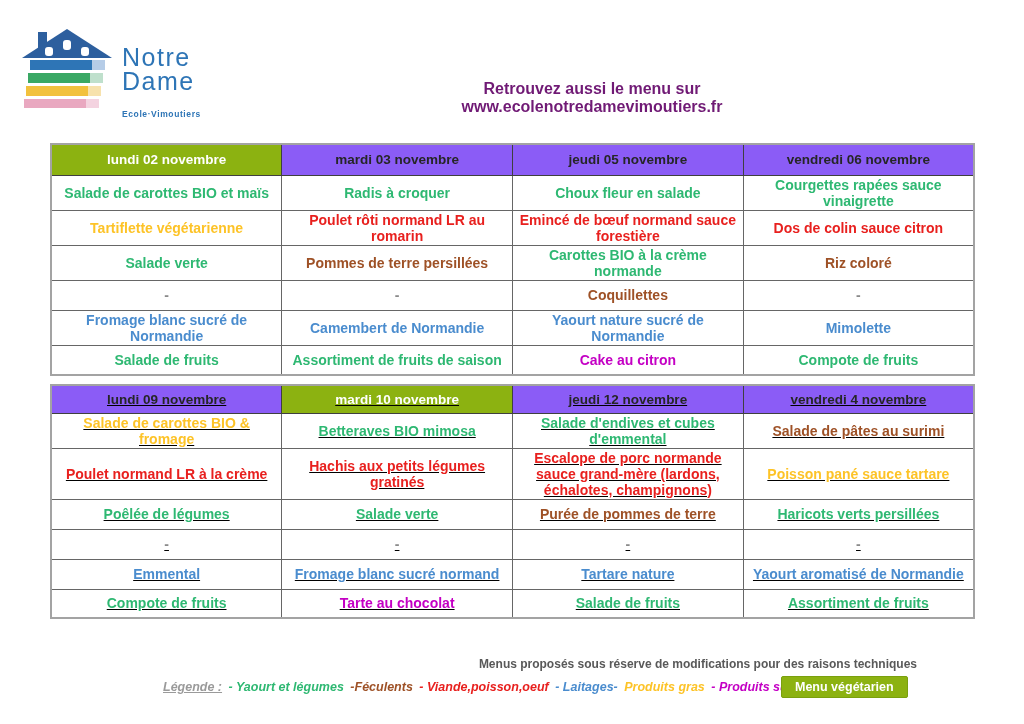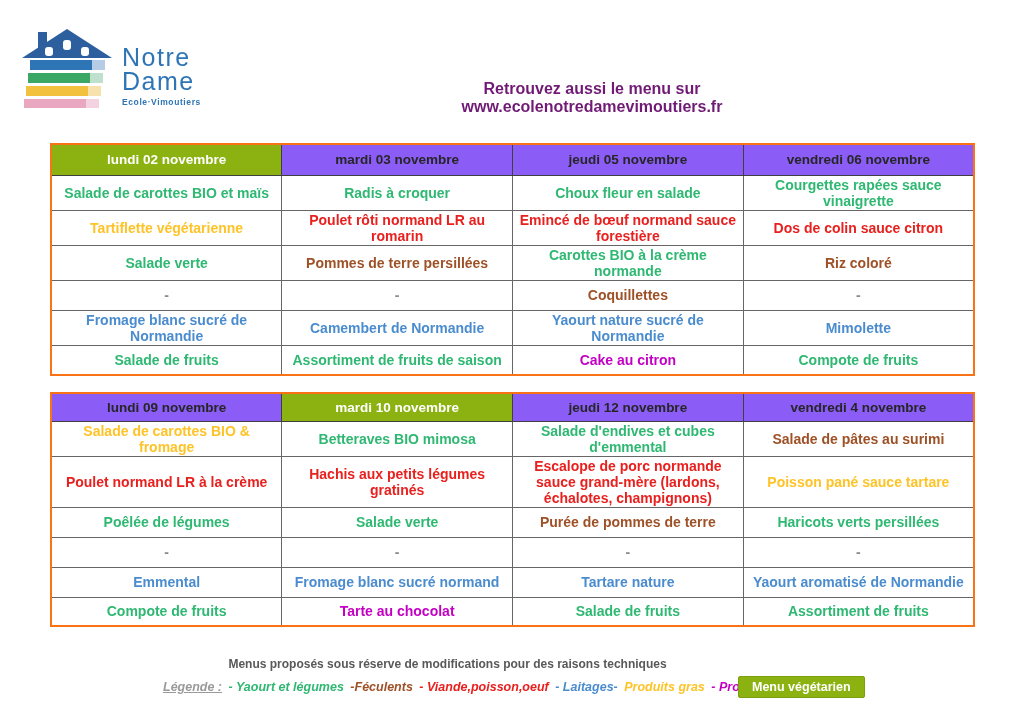--- a/index.html
+++ b/index.html
@@ -4,33 +4,33 @@
 <style>
   html,body{margin:0;padding:0;}
   body{
     width:1024px;height:724px;position:relative;background:#ffffff;
     font-family:"Liberation Sans", sans-serif;overflow:hidden;
   }
   
   .logo{position:absolute;left:22px;top:26px;display:flex;gap:10px;align-items:flex-start;}
   .logo-text{margin-top:20px;}
   .logo-name{color:#2e75b6;font-size:25px;line-height:0.94;letter-spacing:1.5px;font-weight:400;}
-  .logo-sub{color:#2e75b6;font-size:8.5px;font-weight:bold;letter-spacing:0.6px;margin-top:4px;}
+  .logo-sub{color:#2e75b6;font-size:8.5px;font-weight:bold;letter-spacing:0.6px;margin-top:16px;}
   
   .menu-link{
     position:absolute;left:380px;top:80px;width:424px;text-align:center;
     color:#701a75;font-size:16px;font-weight:bold;
   }
   
   table.menu-table{
     position:absolute;left:50px;width:925px;border-collapse:collapse;table-layout:fixed;
-    border:2px solid #f97316;
+    border:2px solid #a3a3a3;
   }
   #week1{top:143px;}
-  #week2{top:392px;}
+  #week2{top:384px;text-decoration:underline;}
   .menu-table th,.menu-table td{
     border:1px solid #666666;text-align:center;vertical-align:middle;
     padding:1px 6px;overflow:hidden;
   }
   .menu-table th{font-size:13.5px;font-weight:bold;border-color:#3f3f3f;}
   .menu-table td{font-size:14px;font-weight:bold;background:#ffffff;}
   tr.rh-hdr1{height:31px;} tr.rh-hdr2{height:28px;}
   tr.rh30{height:30px;} tr.rh45{height:45px;} tr.rh29{height:29px;}
   .hdr-green{background:#8cb211;color:#ffffff;}
   .hdr-gray{background:#8b5cf6;color:#262626;}
@@ -38,29 +38,29 @@
   .cat-fruits{color:#2eb872;}
   .cat-feculents{color:#9e5126;}
   .cat-viande{color:#e8201e;}
   .cat-laitages{color:#4a8cce;}
   .cat-gras{color:#fdc327;}
   .cat-sucres{color:#c400c4;}
   .cat-dash{color:#8a8a8a;}
   .cat-label{color:#9a9a9a;text-decoration:underline;}
   
   .footer-note{
-    position:absolute;left:0;top:657px;width:895px;text-align:center;
-    color:#595959;font-size:12px;font-weight:bold;
+    position:absolute;left:0;top:657px;width:895px;text-align:right;
+    color:#595959;font-size:12px;font-weight:bold;padding-left:22px;
   }
   .legend{
     position:absolute;left:163px;top:680px;font-size:12.5px;font-weight:bold;white-space:nowrap;
   }
   .legend span{margin-right:3px;font-style:italic;}
   .veg-badge{
-    position:absolute;left:738px;top:676px;
+    position:absolute;left:781px;top:676px;
     background:#8cb211;border:1px solid #7aa00e;border-radius:2px;
     color:#ffffff;font-size:12.5px;font-weight:bold;padding:3px 13px;
   }
 </style>
 </head>
 <body>
 
 <div class="logo">
   <svg width="90" height="82" viewBox="0 0 90 82">
     <rect x="16" y="6" width="9" height="18" fill="#2d5f9e"></rect>

